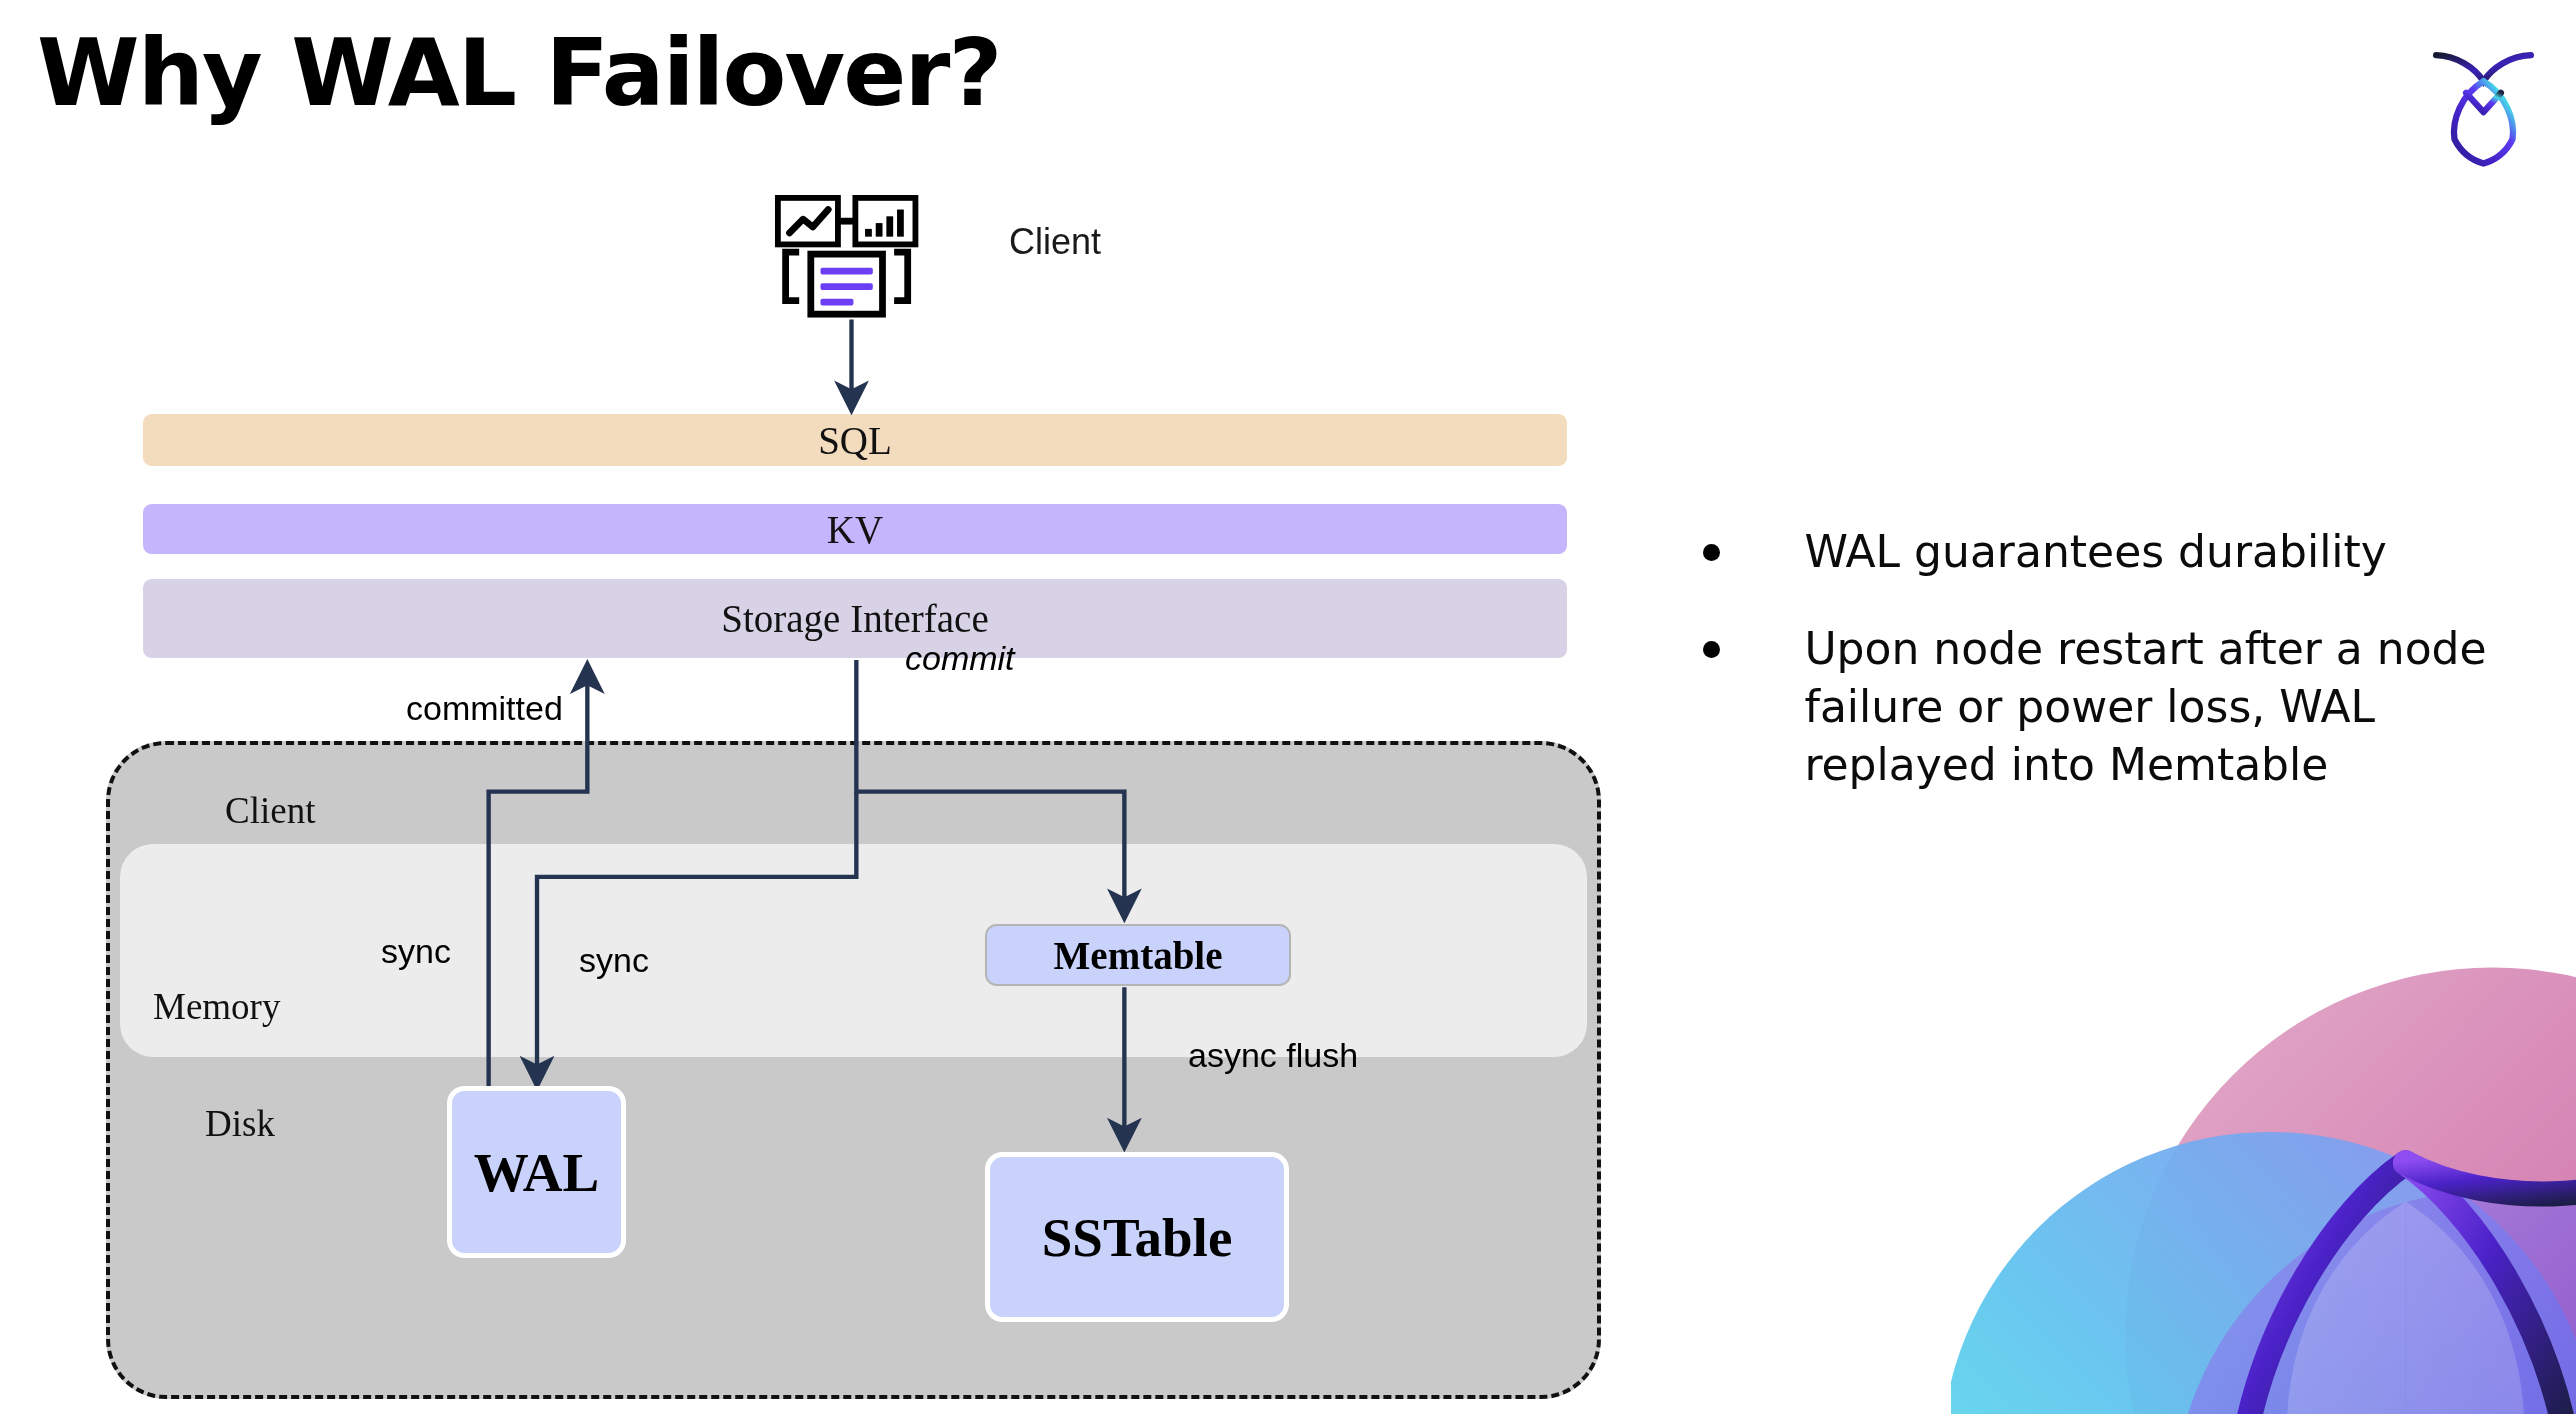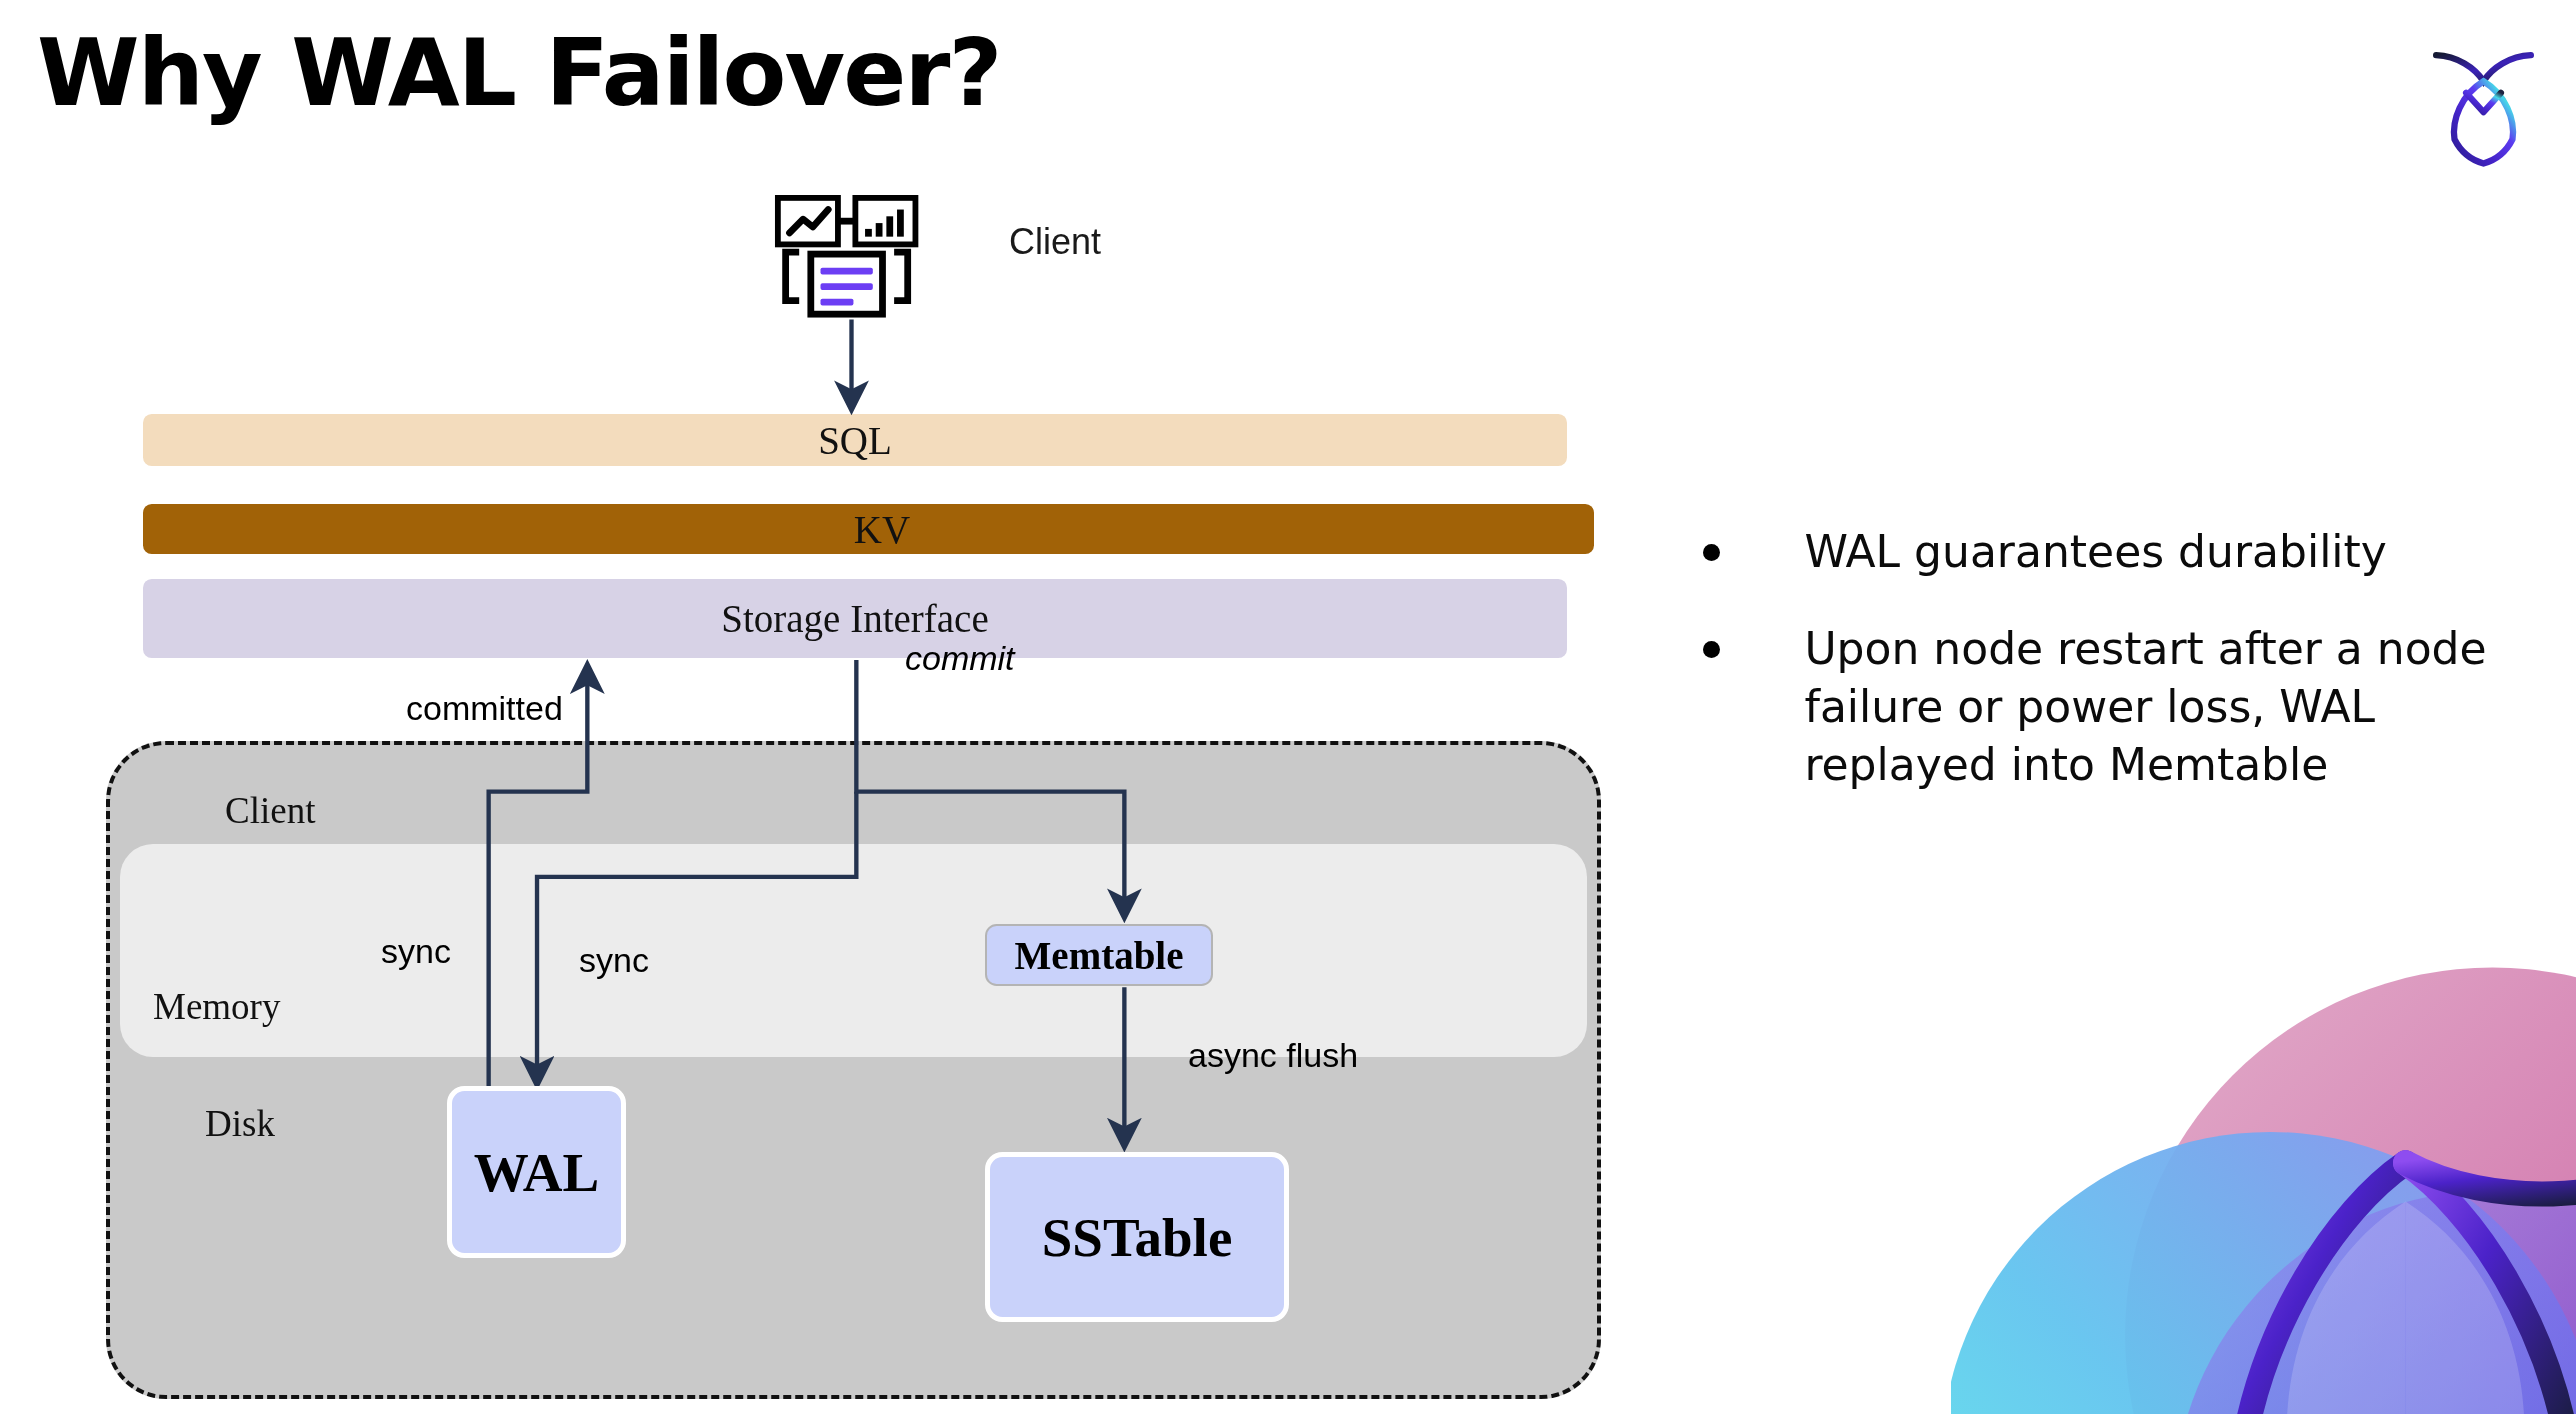--- a/index.html
+++ b/index.html
@@ -27,41 +27,41 @@
   
   #client-icon{position:absolute;left:774px;top:194px;width:155px;height:126px;}
   #client-label{position:absolute;left:1009px;top:221px;font-size:36px;color:#1a1a1a;
                 font-family:"Liberation Sans",sans-serif;white-space:nowrap;}
 
   
   .layer-bar{position:absolute;left:143px;width:1424px;border-radius:8.7px;
              display:flex;align-items:center;justify-content:center;
              font-family:"Liberation Serif",serif;font-size:39px;color:#111;}
   #layer-sql{top:414px;height:52px;background:#f3dcbd;}
-  #layer-kv{top:504px;height:50px;background:#a16207;padding-left:27px;}
+  #layer-kv{top:504px;height:50px;background:#c4b5fd;}
   #layer-storage{top:579px;height:79px;background:#d7d2e6;}
 
   
   #pebble-box{position:absolute;left:106px;top:741px;width:1495px;height:658px;
               border:4.8px dashed #111;border-radius:60px;background:#c9c9c9;
               box-sizing:border-box;}
   #memory-box{position:absolute;left:120px;top:844px;width:1467px;height:213px;
               background:#ececec;border-radius:33px;}
   .zone-label{position:absolute;font-family:"Liberation Serif",serif;
               font-size:37px;color:#111;white-space:nowrap;}
   #pebble-label{left:225px;top:789px;}
   #memory-label{left:153px;top:985px;}
   #disk-label{left:205px;top:1102px;}
 
   
   .node-box{position:absolute;background:#c9d2fa;border-radius:17.4px;
             display:flex;align-items:center;justify-content:center;
             font-family:"Liberation Serif",serif;font-weight:bold;
             font-size:55px;color:#000;box-sizing:border-box;}
-  #node-memtable{left:985px;top:924px;width:228px;height:62px;
+  #node-memtable{left:985px;top:924px;width:306px;height:62px;
                  border:2.9px solid #b4b4b4;border-radius:11.6px;font-size:39px;}
   #node-wal{left:447px;top:1086px;width:179px;height:172px;
             border:5.8px solid #fff;}
   #node-sstable{left:985px;top:1152px;width:304px;height:170px;
                 border:5.8px solid #fff;}
 
   
   .edge-label{position:absolute;font-family:"Liberation Sans",sans-serif;
               font-size:34px;color:#000000;white-space:nowrap;}
   #lbl-committed{left:406px;top:689px;}

